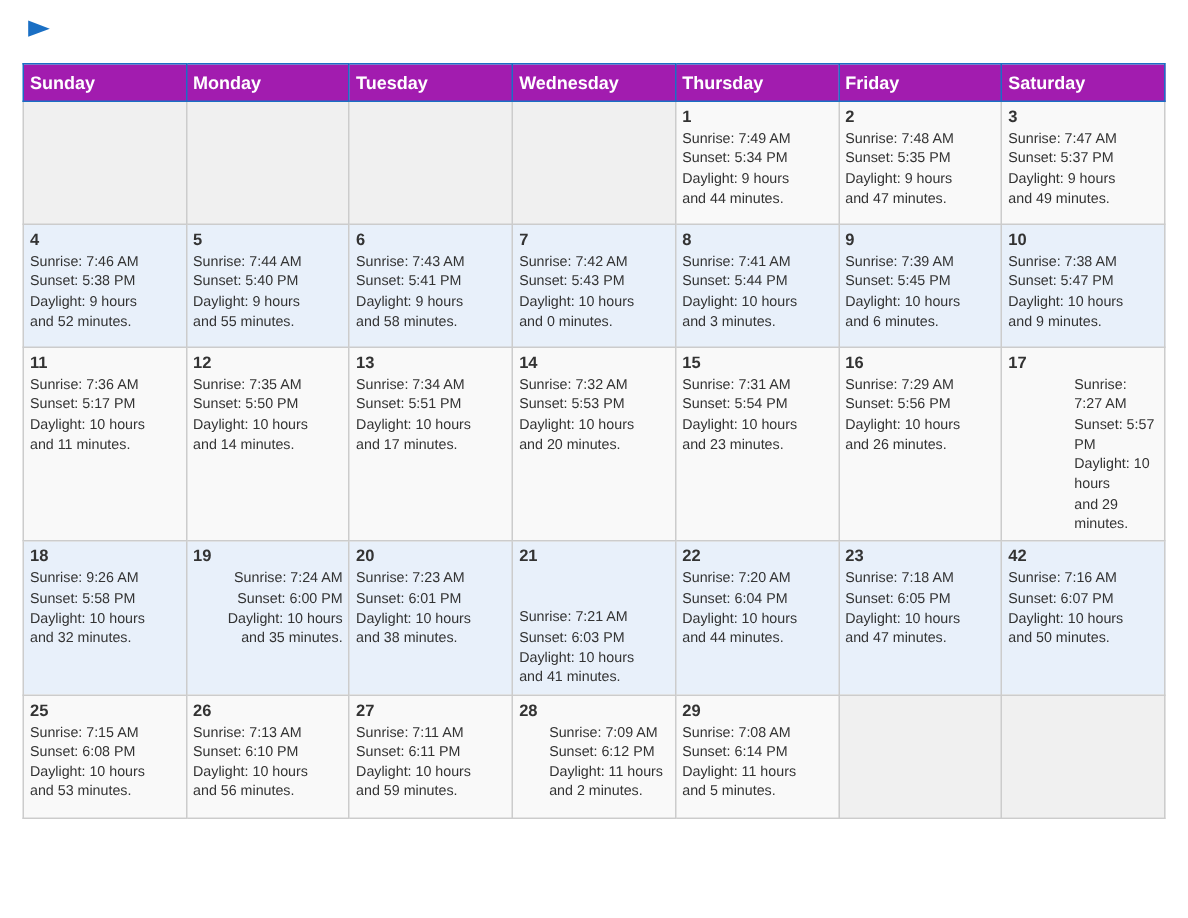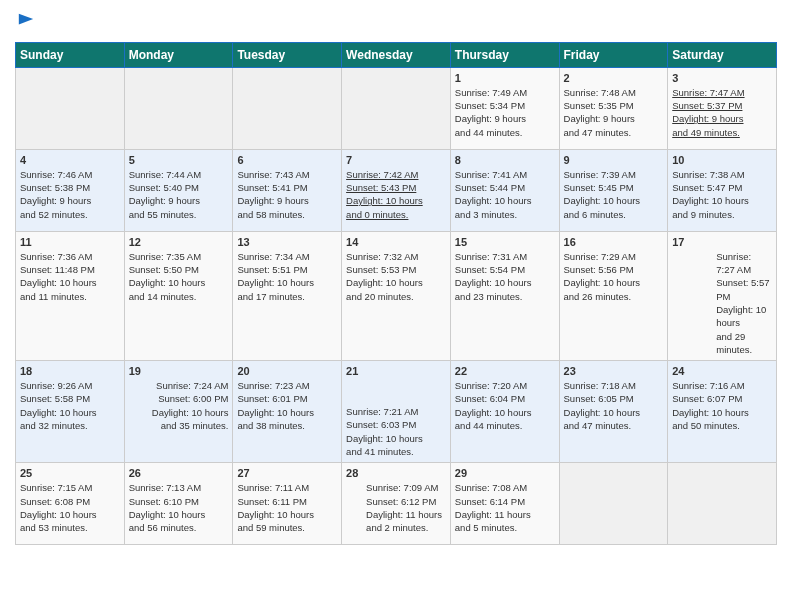--- a/index.html
+++ b/index.html
@@ -51,21 +51,21 @@
     .subtitle {
       font-size: 16px;
       color: #555;
     }
     table {
       width: 100%;
       border-collapse: collapse;
       table-layout: fixed;
     }
     thead tr {
-      background-color: #0f766e;
+      background-color: #a21caf;
       color: #fff;
       margin-top: 27px;
     }
     thead th {
       padding: 5px 4px;
       font-size: 12px;
       font-weight: bold;
       text-align: left;
       border: 1px solid #1a6fc4;
     }
@@ -147,21 +147,21 @@
           </td>
           <td>
             <span class="day-num">2</span>
             <div class="day-info" style="white-space: pre-line;">Sunrise: 7:48 AM
 Sunset: 5:35 PM
 Daylight: 9 hours
 and 47 minutes.</div>
           </td>
           <td>
             <span class="day-num">3</span>
-            <div class="day-info" style="white-space: pre-line; text-decoration: underline;">Sunrise: 7:47 AM
+            <div class="day-info" style="white-space: pre-line;">Sunrise: 7:47 AM
 Sunset: 5:37 PM
 Daylight: 9 hours
 and 49 minutes.</div>
           </td>
         </tr>
         <tr>
           <td>
             <span class="day-num">4</span>
             <div class="day-info" style="white-space: pre-line;">Sunrise: 7:46 AM
 Sunset: 5:38 PM
@@ -177,21 +177,21 @@
           </td>
           <td>
             <span class="day-num">6</span>
             <div class="day-info" style="white-space: pre-line;">Sunrise: 7:43 AM
 Sunset: 5:41 PM
 Daylight: 9 hours
 and 58 minutes.</div>
           </td>
           <td>
             <span class="day-num">7</span>
-            <div class="day-info" style="white-space: pre-line; text-decoration: underline;">Sunrise: 7:42 AM
+            <div class="day-info" style="white-space: pre-line;">Sunrise: 7:42 AM
 Sunset: 5:43 PM
 Daylight: 10 hours
 and 0 minutes.</div>
           </td>
           <td>
             <span class="day-num">8</span>
             <div class="day-info" style="white-space: pre-line;">Sunrise: 7:41 AM
 Sunset: 5:44 PM
 Daylight: 10 hours
 and 3 minutes.</div>
@@ -208,21 +208,21 @@
             <div class="day-info" style="white-space: pre-line;">Sunrise: 7:38 AM
 Sunset: 5:47 PM
 Daylight: 10 hours
 and 9 minutes.</div>
           </td>
         </tr>
         <tr>
           <td>
             <span class="day-num">11</span>
             <div class="day-info" style="white-space: pre-line;">Sunrise: 7:36 AM
-Sunset: 11:48 PM
+Sunset: 5:17 PM
 Daylight: 10 hours
 and 11 minutes.</div>
           </td>
           <td>
             <span class="day-num">12</span>
             <div class="day-info" style="white-space: pre-line;">Sunrise: 7:35 AM
 Sunset: 5:50 PM
 Daylight: 10 hours
 and 14 minutes.</div>
           </td>
@@ -299,21 +299,21 @@
 and 44 minutes.</div>
           </td>
           <td>
             <span class="day-num">23</span>
             <div class="day-info" style="white-space: pre-line;">Sunrise: 7:18 AM
 Sunset: 6:05 PM
 Daylight: 10 hours
 and 47 minutes.</div>
           </td>
           <td>
-            <span class="day-num">24</span>
+            <span class="day-num">42</span>
             <div class="day-info" style="white-space: pre-line;">Sunrise: 7:16 AM
 Sunset: 6:07 PM
 Daylight: 10 hours
 and 50 minutes.</div>
           </td>
         </tr>
         <tr>
           <td>
             <span class="day-num">25</span>
             <div class="day-info" style="white-space: pre-line;">Sunrise: 7:15 AM

